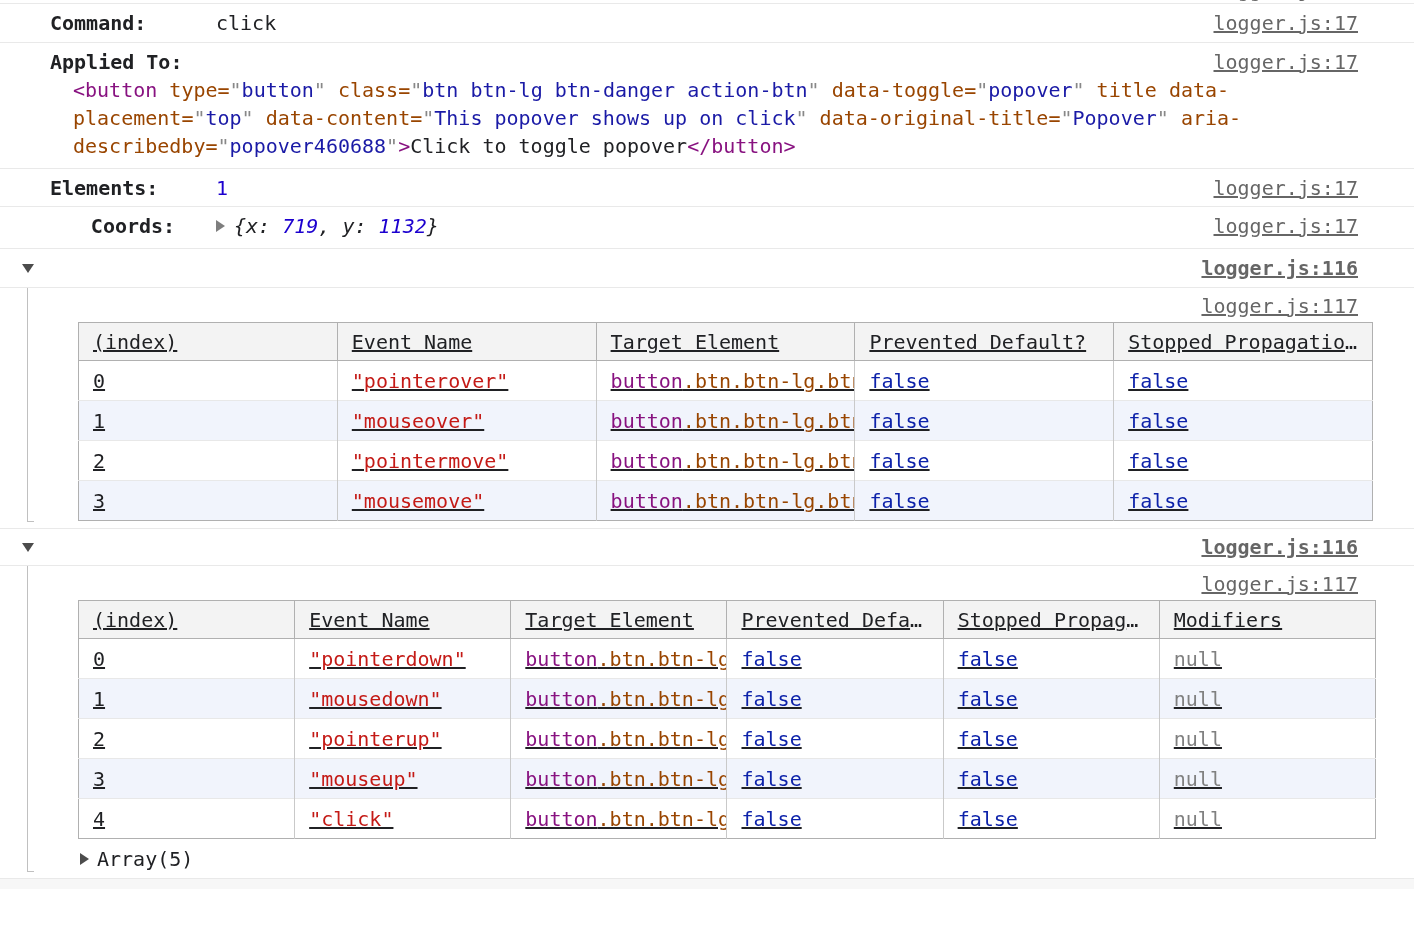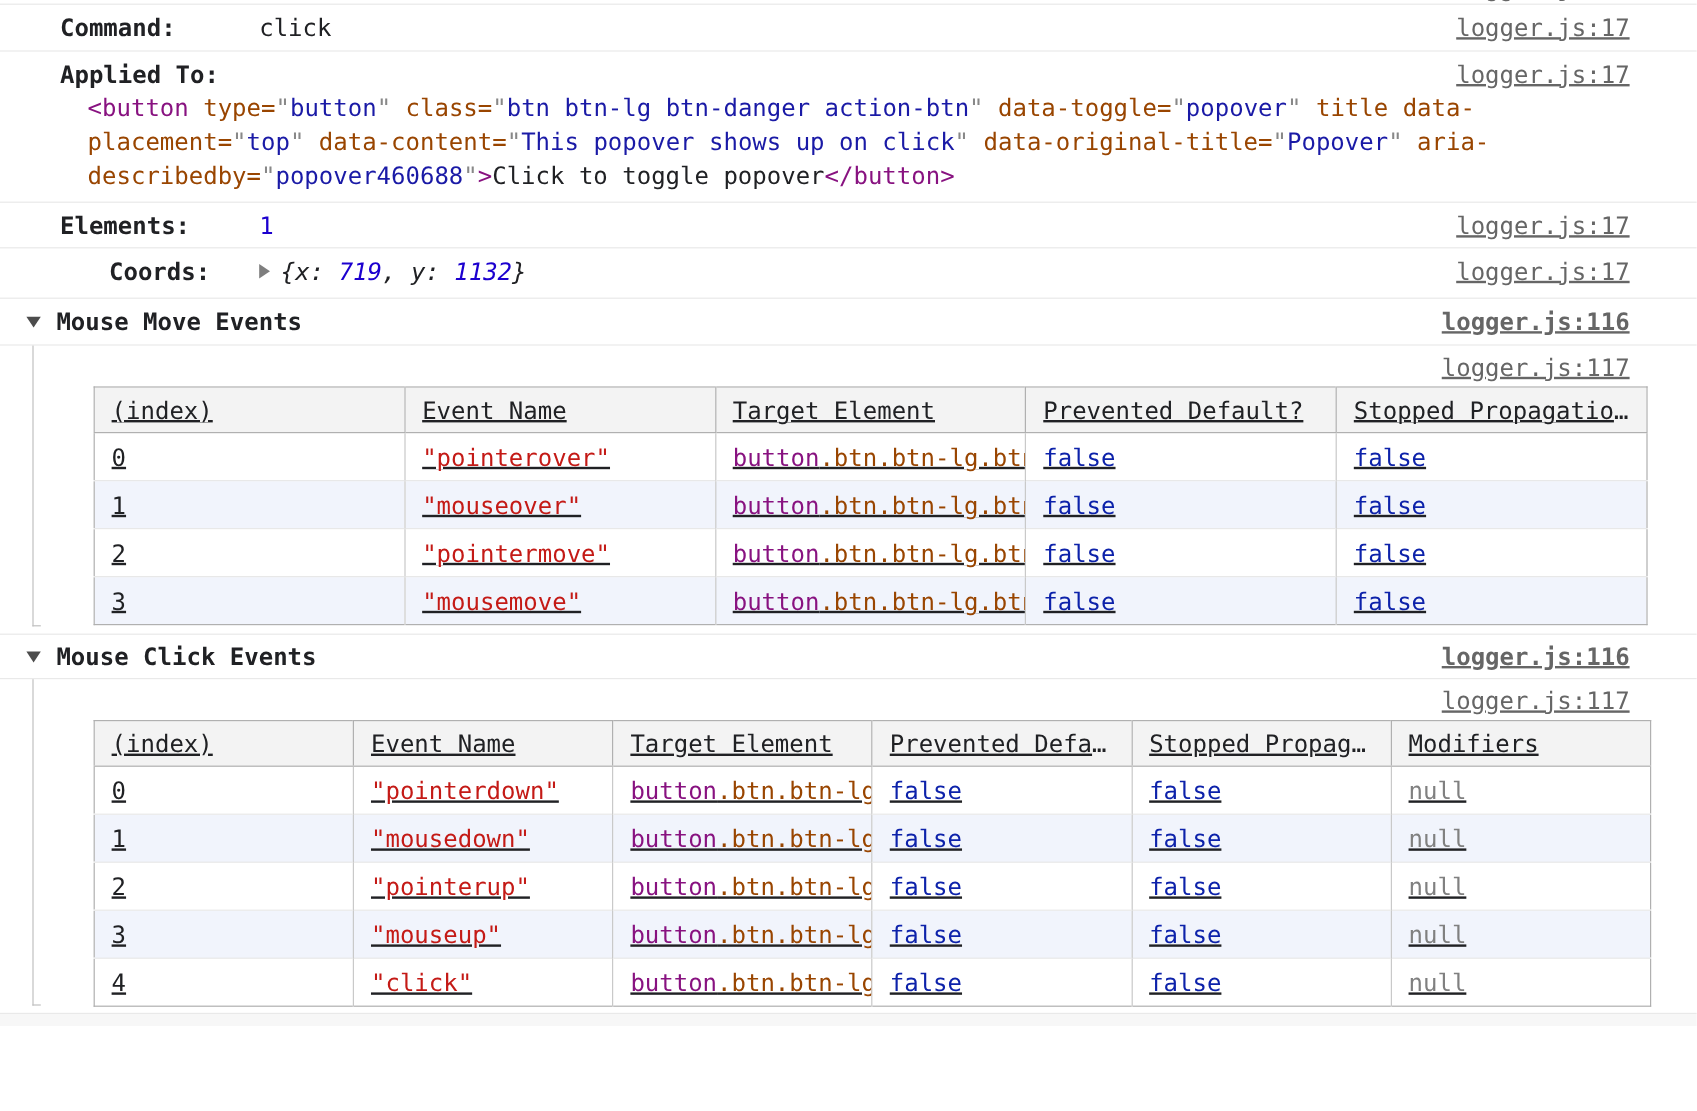--- a/index.html
+++ b/index.html
@@ -155,21 +155,20 @@
     <span class="label">Coords:</span>
     <span class="coords-value">
       <span class="tri-right"></span>
       <span class="obj-preview"><span class="tok-plain">{</span><span class="tok-key">x</span><span class="tok-plain">: </span><span class="tok-num">719</span><span class="tok-plain">, </span><span class="tok-key">y</span><span class="tok-plain">: </span><span class="tok-num">1132</span><span class="tok-plain">}</span></span>
     </span>
     <a class="src-link">logger.js:17</a>
   </div>
 
   <div class="group-header">
     <span class="tri-down"></span>
-    <span class="group-title">Mouse Move Events</span>
     <a class="src-link bold">logger.js:116</a>
   </div>
 
   <div class="group-body">
     <div class="indent-line"></div>
     <div class="entry">
       <div class="entry-source">
         <a class="src-link">logger.js:117</a>
       </div>
       <table class="ctable t5">
@@ -211,21 +210,20 @@
               <td class="cell-bool">false</td>
               <td class="cell-bool">false</td>
             </tr>
           </tbody>
         </table>
     </div>
   </div>
 
   <div class="group-header tight">
     <span class="tri-down"></span>
-    <span class="group-title">Mouse Click Events</span>
     <a class="src-link bold">logger.js:116</a>
   </div>
 
   <div class="group-body">
     <div class="indent-line"></div>
     <div class="entry last">
       <div class="entry-source">
         <a class="src-link">logger.js:117</a>
       </div>
       <table class="ctable t6">
@@ -275,18 +273,22 @@
             <tr>
               <td>4</td>
               <td class="cell-string">"click"</td>
               <td><span class="el-tag">button</span><span class="el-classes">.btn.btn-lg.btn-danger.action-btn</span></td>
               <td class="cell-bool">false</td>
               <td class="cell-bool">false</td>
               <td class="cell-null">null</td>
             </tr>
           </tbody>
         </table>
+      <div class="array-row">
+        <span class="tri-right dark"></span>
+        <span>Array(5)</span>
+      </div>
     </div>
   </div>
 
   <div class="bottom-band"></div>
 
 </div>
 
 </body></html>

